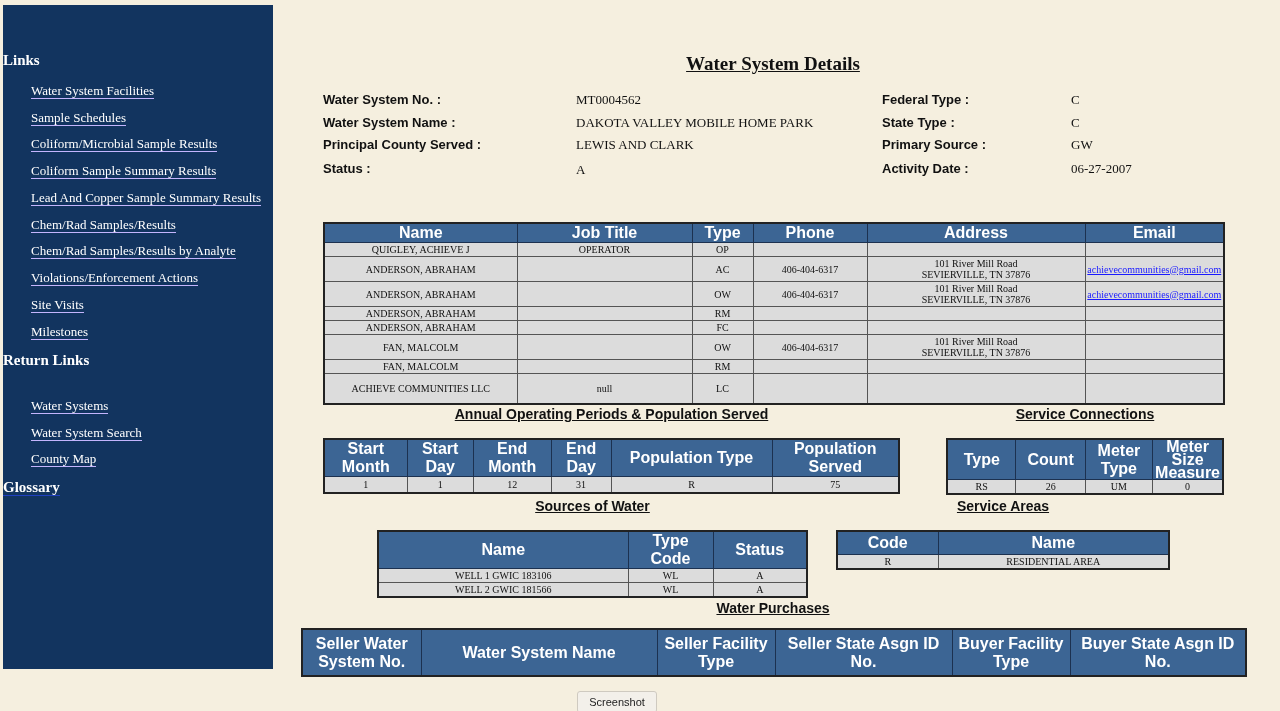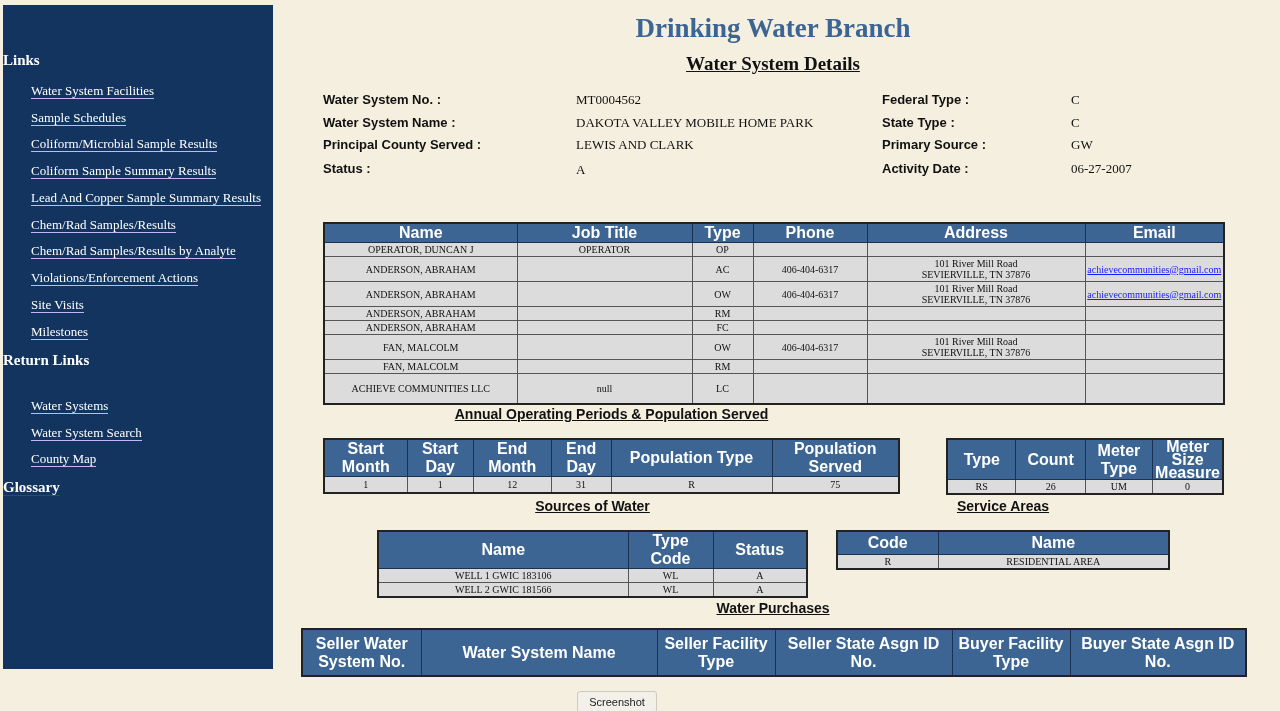--- a/index.html
+++ b/index.html
@@ -81,21 +81,20 @@
   <a class="sb-link" style="top:293px">Site Visits</a>
   <a class="sb-link" style="top:320px">Milestones</a>
   <div class="sb-heading" style="top:347px">Return Links</div>
   <a class="sb-link" style="top:394px">Water Systems</a>
   <a class="sb-link" style="top:421px">Water System Search</a>
   <a class="sb-link" style="top:447px">County Map</a>
   <a class="sb-heading" style="top:475px; text-decoration:none; border-bottom:1px solid #2040c0; line-height:15px;">Glossary</a>
 </div>
 
 <div class="main">
-  <div class="title">Drinking Water Branch</div>
   <div class="subtitle">Water System Details</div>
 
   <div class="info-label" style="left:50px;top:92px">Water System No. :</div>
   <div class="info-value" style="left:303px;top:92px">MT0004562</div>
   <div class="info-label" style="left:50px;top:115px">Water System Name :</div>
   <div class="info-value" style="left:303px;top:115px">DAKOTA VALLEY MOBILE HOME PARK</div>
   <div class="info-label" style="left:50px;top:137px">Principal County Served :</div>
   <div class="info-value" style="left:303px;top:137px">LEWIS AND CLARK</div>
   <div class="info-label" style="left:50px;top:161px">Status :</div>
   <div class="info-value" style="left:303px;top:162px">A</div>
@@ -115,21 +114,21 @@
         <th style="width:193px">Name</th>
         <th style="width:175px">Job Title</th>
         <th style="width:61px">Type</th>
         <th style="width:114px">Phone</th>
         <th style="width:218px">Address</th>
         <th>Email</th>
       </tr>
     </thead>
     <tbody>
       <tr style="height:14px">
-        <td>OPERATOR, DUNCAN J</td>
+        <td>QUIGLEY, ACHIEVE J</td>
         <td>OPERATOR</td>
         <td>OP</td>
         <td></td>
         <td></td>
         <td></td>
       </tr>
       <tr style="height:25px">
         <td>ANDERSON, ABRAHAM</td>
         <td></td>
         <td>AC</td>
@@ -203,20 +202,21 @@
       <td>1</td>
       <td>1</td>
       <td>12</td>
       <td>31</td>
       <td>R</td>
       <td>75</td>
     </tr>
   </tbody>
     </table>
 
+  <div class="sec-title" style="left:673px;width:278px;top:406px">Service Connections</div>
   <table class="dt big" style="left:673px;top:438px;width:278px">
     <tbody>
         <tr style="height:30px">
       <th style="width:70px">Type</th>
       <th style="width:70px">Count</th>
       <th style="width:68px">Meter Type</th>
       <th style="line-height:13px">Meter Size Measure</th>
     </tr>
     <tr style="height:14px">
       <td>RS</td>

